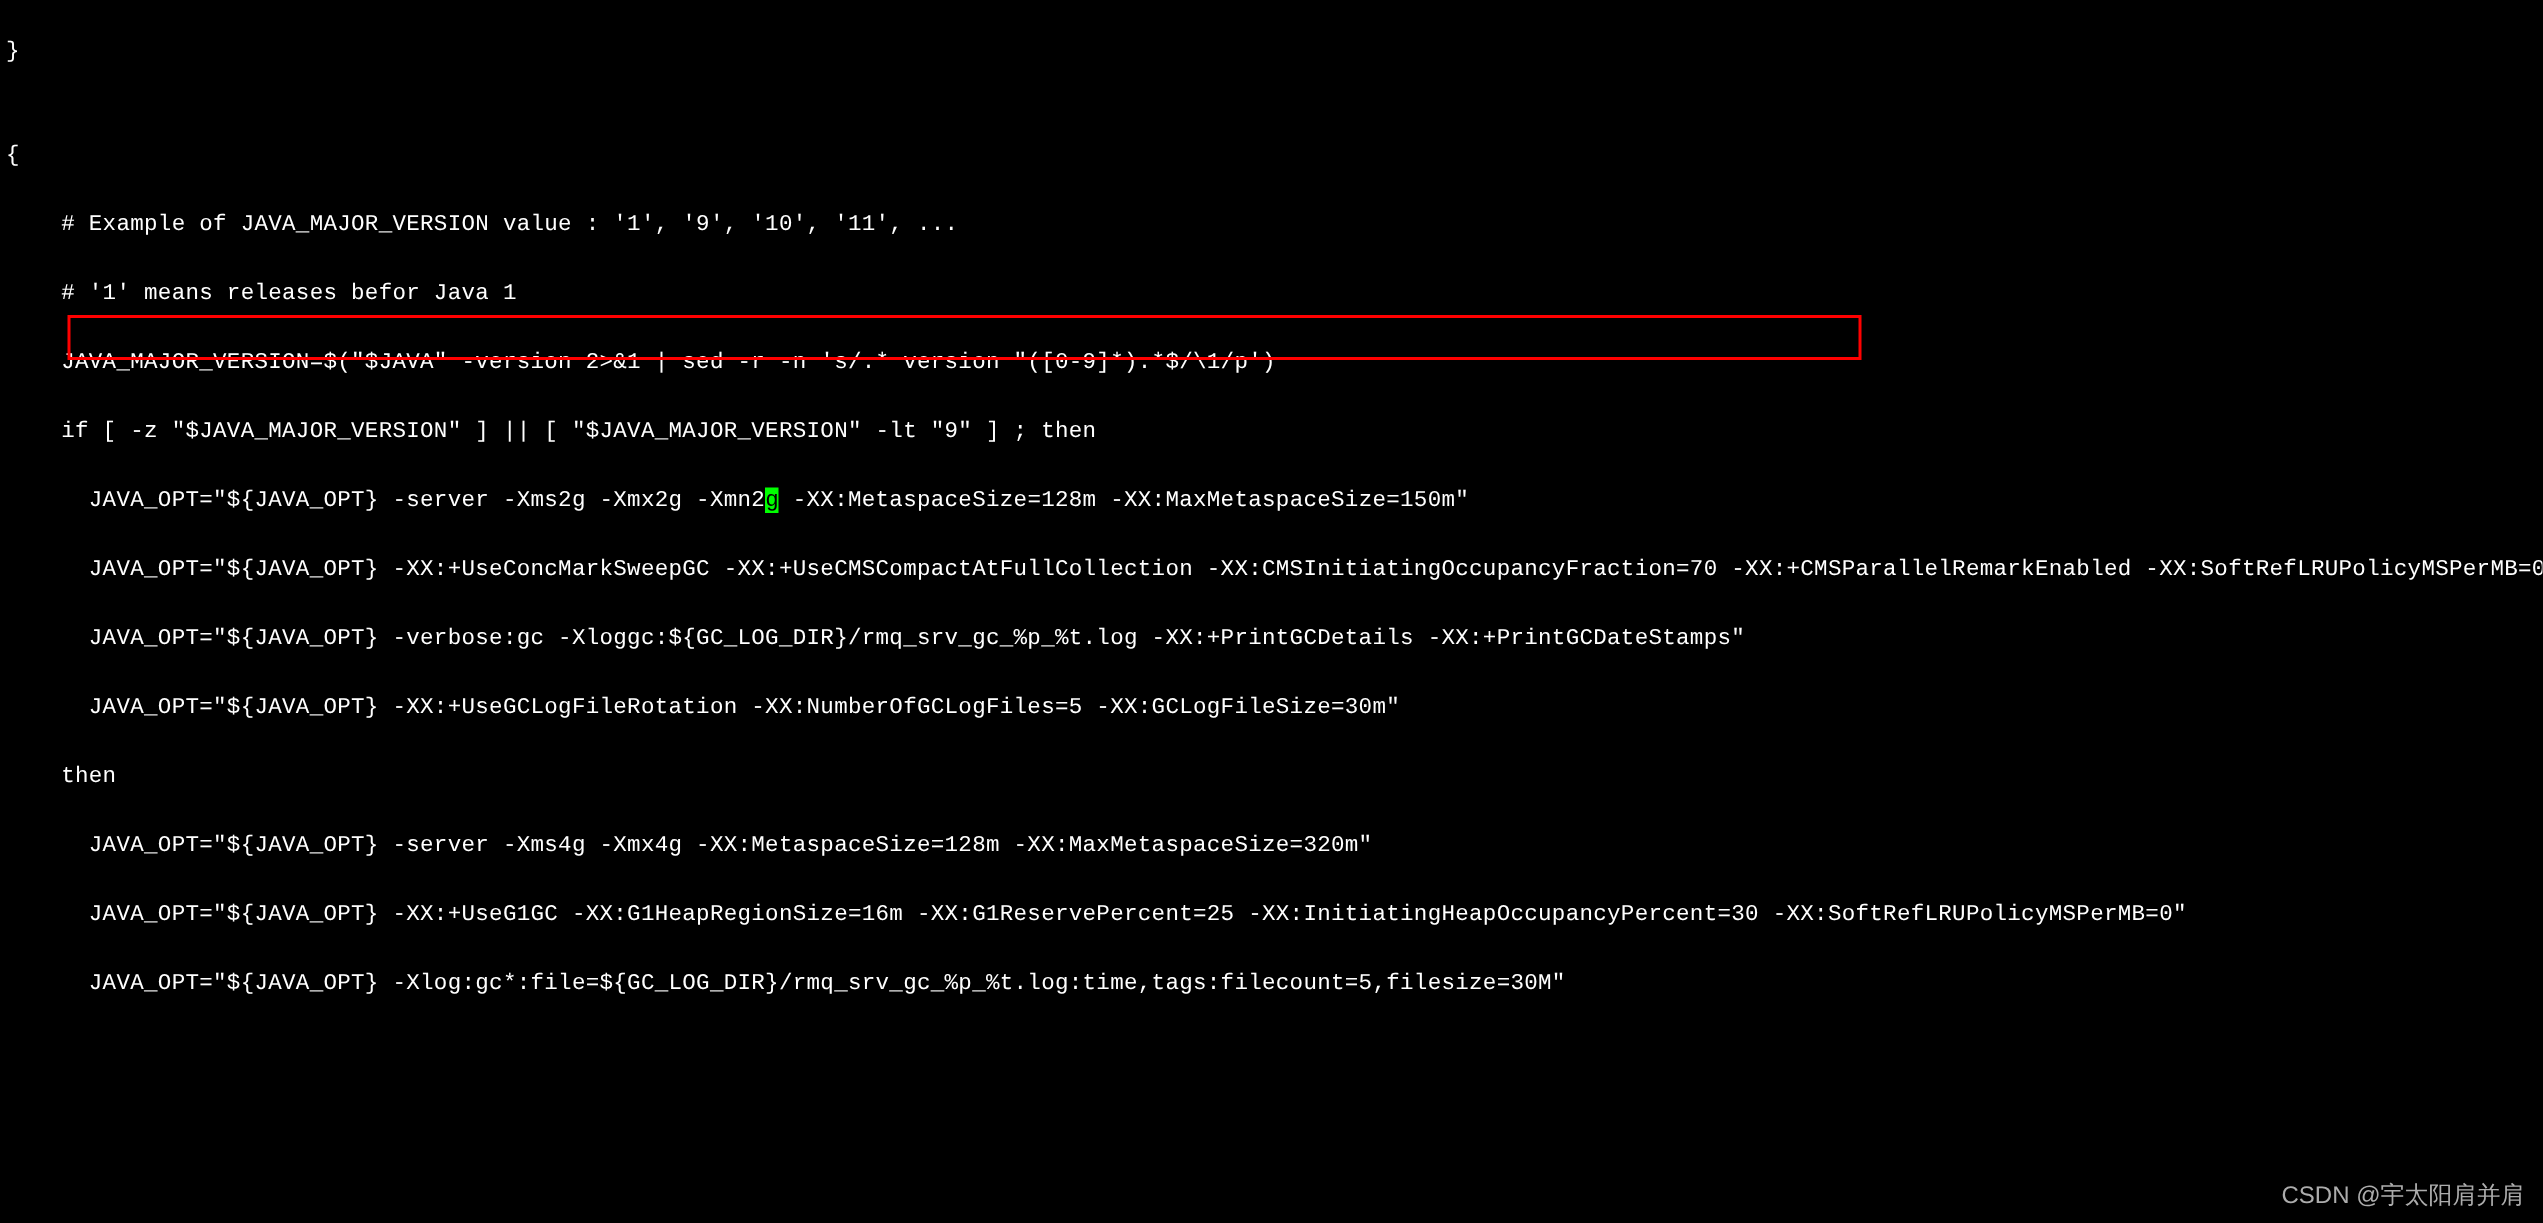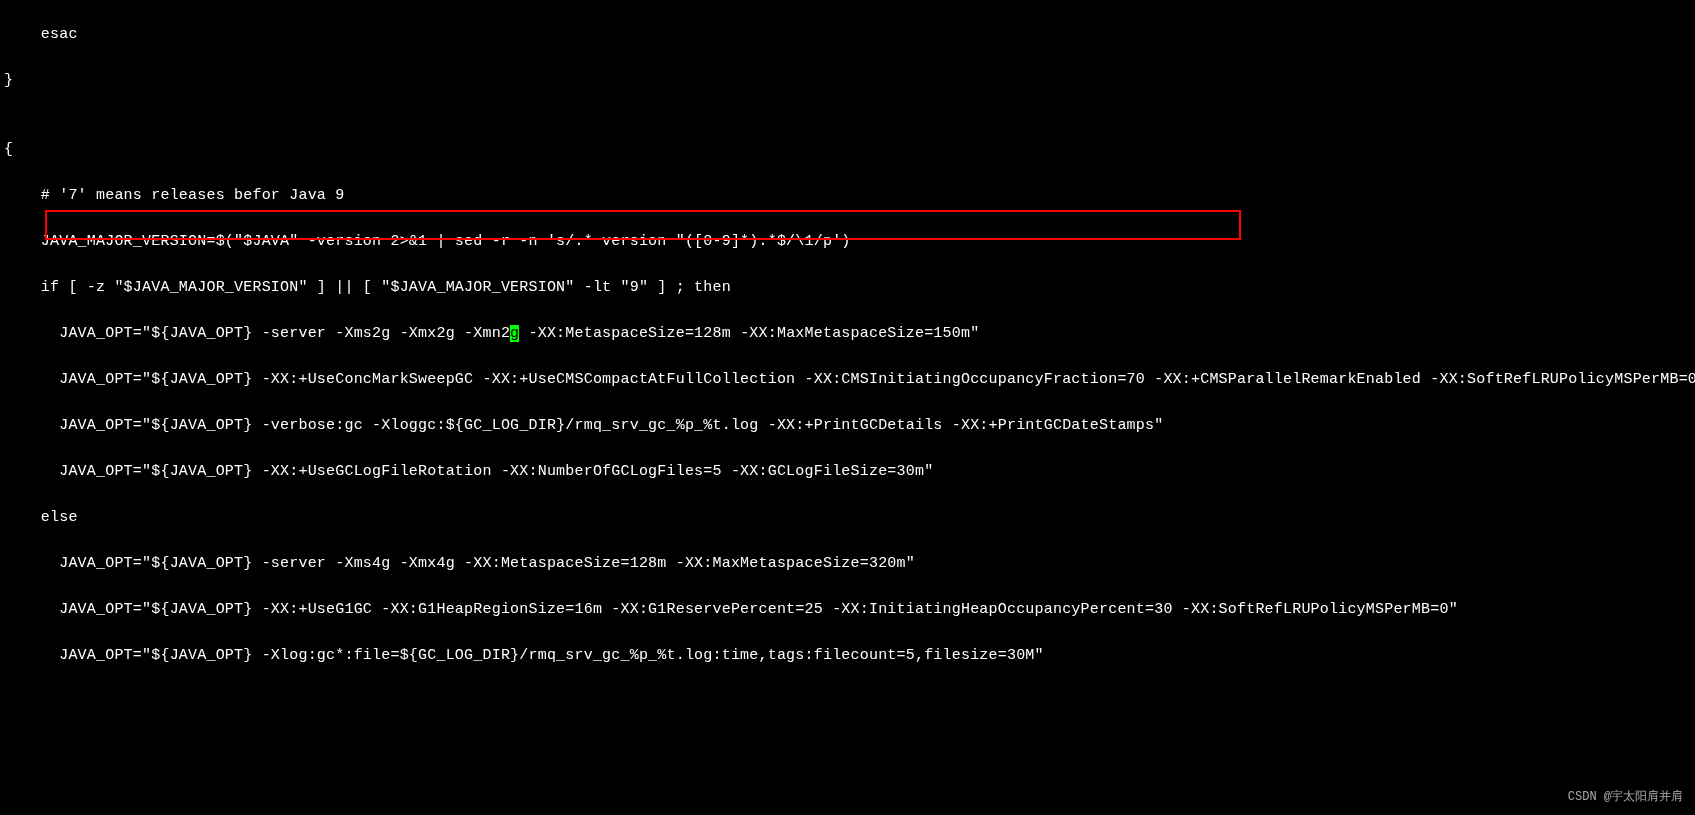--- a/index.html
+++ b/index.html
@@ -34,41 +34,41 @@
   }
   .cursor-char {
     background: #00ff00;
     color: #000000;
   }
   .watermark {
     position: absolute;
     right: 12px;
     bottom: 6px;
     color: #bfbfbf;
-    font-family: Liberation Mono, monospace;
-    font-size: 12px;
+    font-family: Liberation Sans, sans-serif;
+    font-size: 16px;
     opacity: 0.9;
   }
 </style>
 </head>
 <body>
 
 <div class="terminal">
-<div class="line">    esac</div>
 <div class="line">}</div>
 <div class="line"></div>
 <div class="line">{</div>
-<div class="line">    # '7' means releases befor Java 9</div>
+<div class="line">    # Example of JAVA_MAJOR_VERSION value : '1', '9', '10', '11', ...</div>
+<div class="line">    # '1' means releases befor Java 1</div>
 <div class="line">    JAVA_MAJOR_VERSION=$("$JAVA" -version 2&gt;&amp;1 | sed -r -n 's/.* version "([0-9]*).*$/\1/p')</div>
 <div class="line">    if [ -z "$JAVA_MAJOR_VERSION" ] || [ "$JAVA_MAJOR_VERSION" -lt "9" ] ; then</div>
 <div class="line"><span>      JAVA_OPT="${JAVA_OPT} -server -Xms2g -Xmx2g -Xmn2</span><span class="cursor-char">g</span><span> -XX:MetaspaceSize=128m -XX:MaxMetaspaceSize=150m"</span></div>
 <div class="line">      JAVA_OPT="${JAVA_OPT} -XX:+UseConcMarkSweepGC -XX:+UseCMSCompactAtFullCollection -XX:CMSInitiatingOccupancyFraction=70 -XX:+CMSParallelRemarkEnabled -XX:SoftRefLRUPolicyMSPerMB=0 -XX:+CMSClassUnloadingEnabled -XX:SurvivorRatio=8 -XX:-UseParNewGC"</div>
 <div class="line">      JAVA_OPT="${JAVA_OPT} -verbose:gc -Xloggc:${GC_LOG_DIR}/rmq_srv_gc_%p_%t.log -XX:+PrintGCDetails -XX:+PrintGCDateStamps"</div>
 <div class="line">      JAVA_OPT="${JAVA_OPT} -XX:+UseGCLogFileRotation -XX:NumberOfGCLogFiles=5 -XX:GCLogFileSize=30m"</div>
-<div class="line">    else</div>
+<div class="line">    then</div>
 <div class="line">      JAVA_OPT="${JAVA_OPT} -server -Xms4g -Xmx4g -XX:MetaspaceSize=128m -XX:MaxMetaspaceSize=320m"</div>
 <div class="line">      JAVA_OPT="${JAVA_OPT} -XX:+UseG1GC -XX:G1HeapRegionSize=16m -XX:G1ReservePercent=25 -XX:InitiatingHeapOccupancyPercent=30 -XX:SoftRefLRUPolicyMSPerMB=0"</div>
 <div class="line">      JAVA_OPT="${JAVA_OPT} -Xlog:gc*:file=${GC_LOG_DIR}/rmq_srv_gc_%p_%t.log:time,tags:filecount=5,filesize=30M"</div>
 
 <div class="line"></div>
 
 
 
 
 

